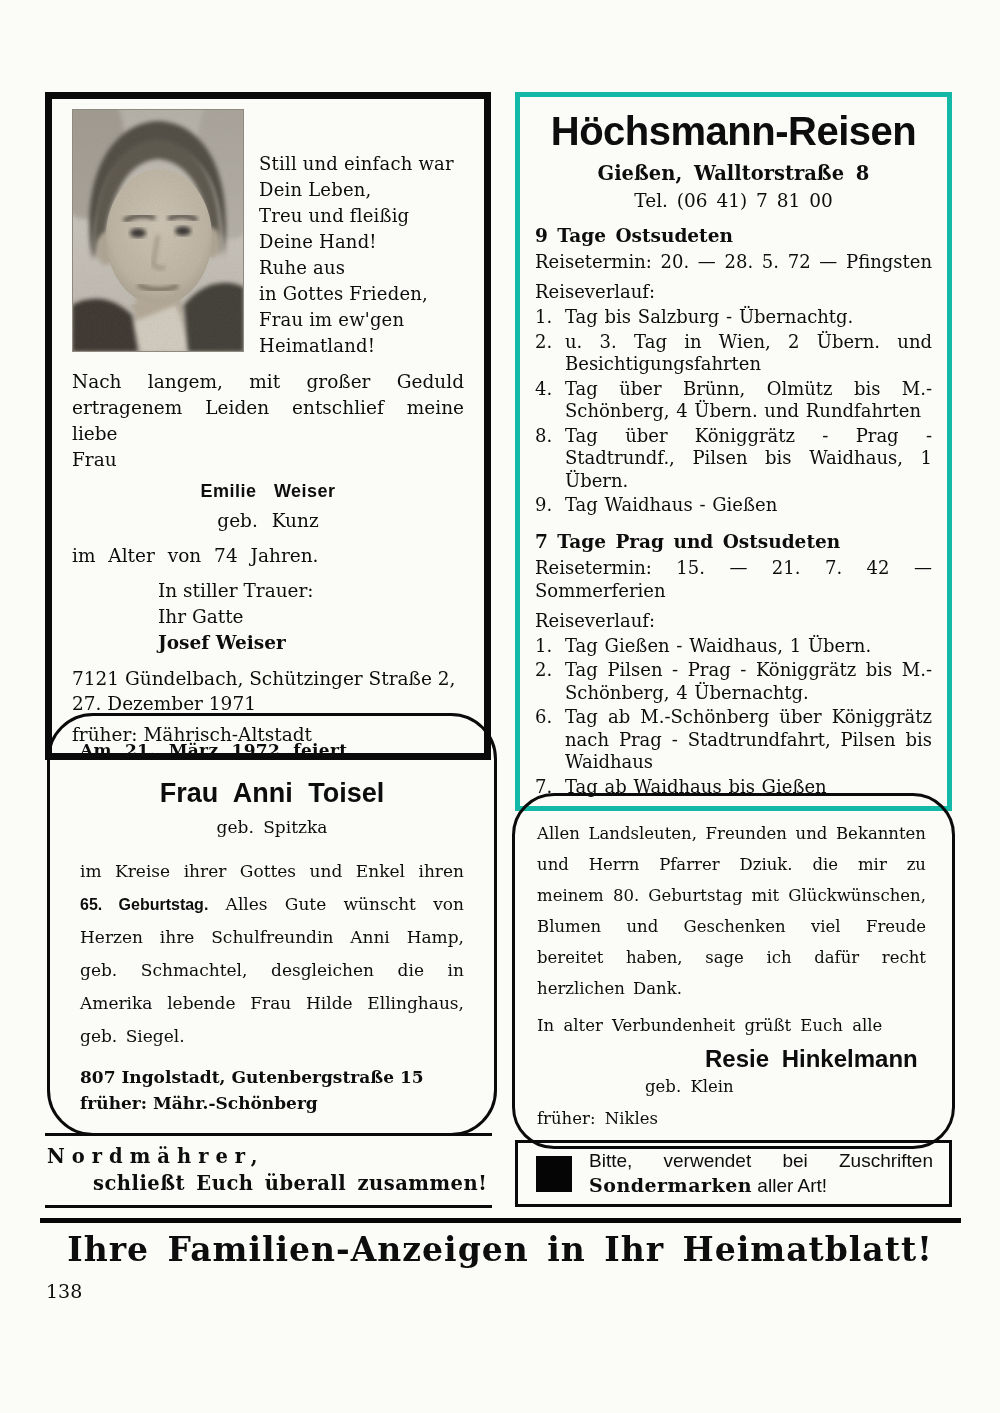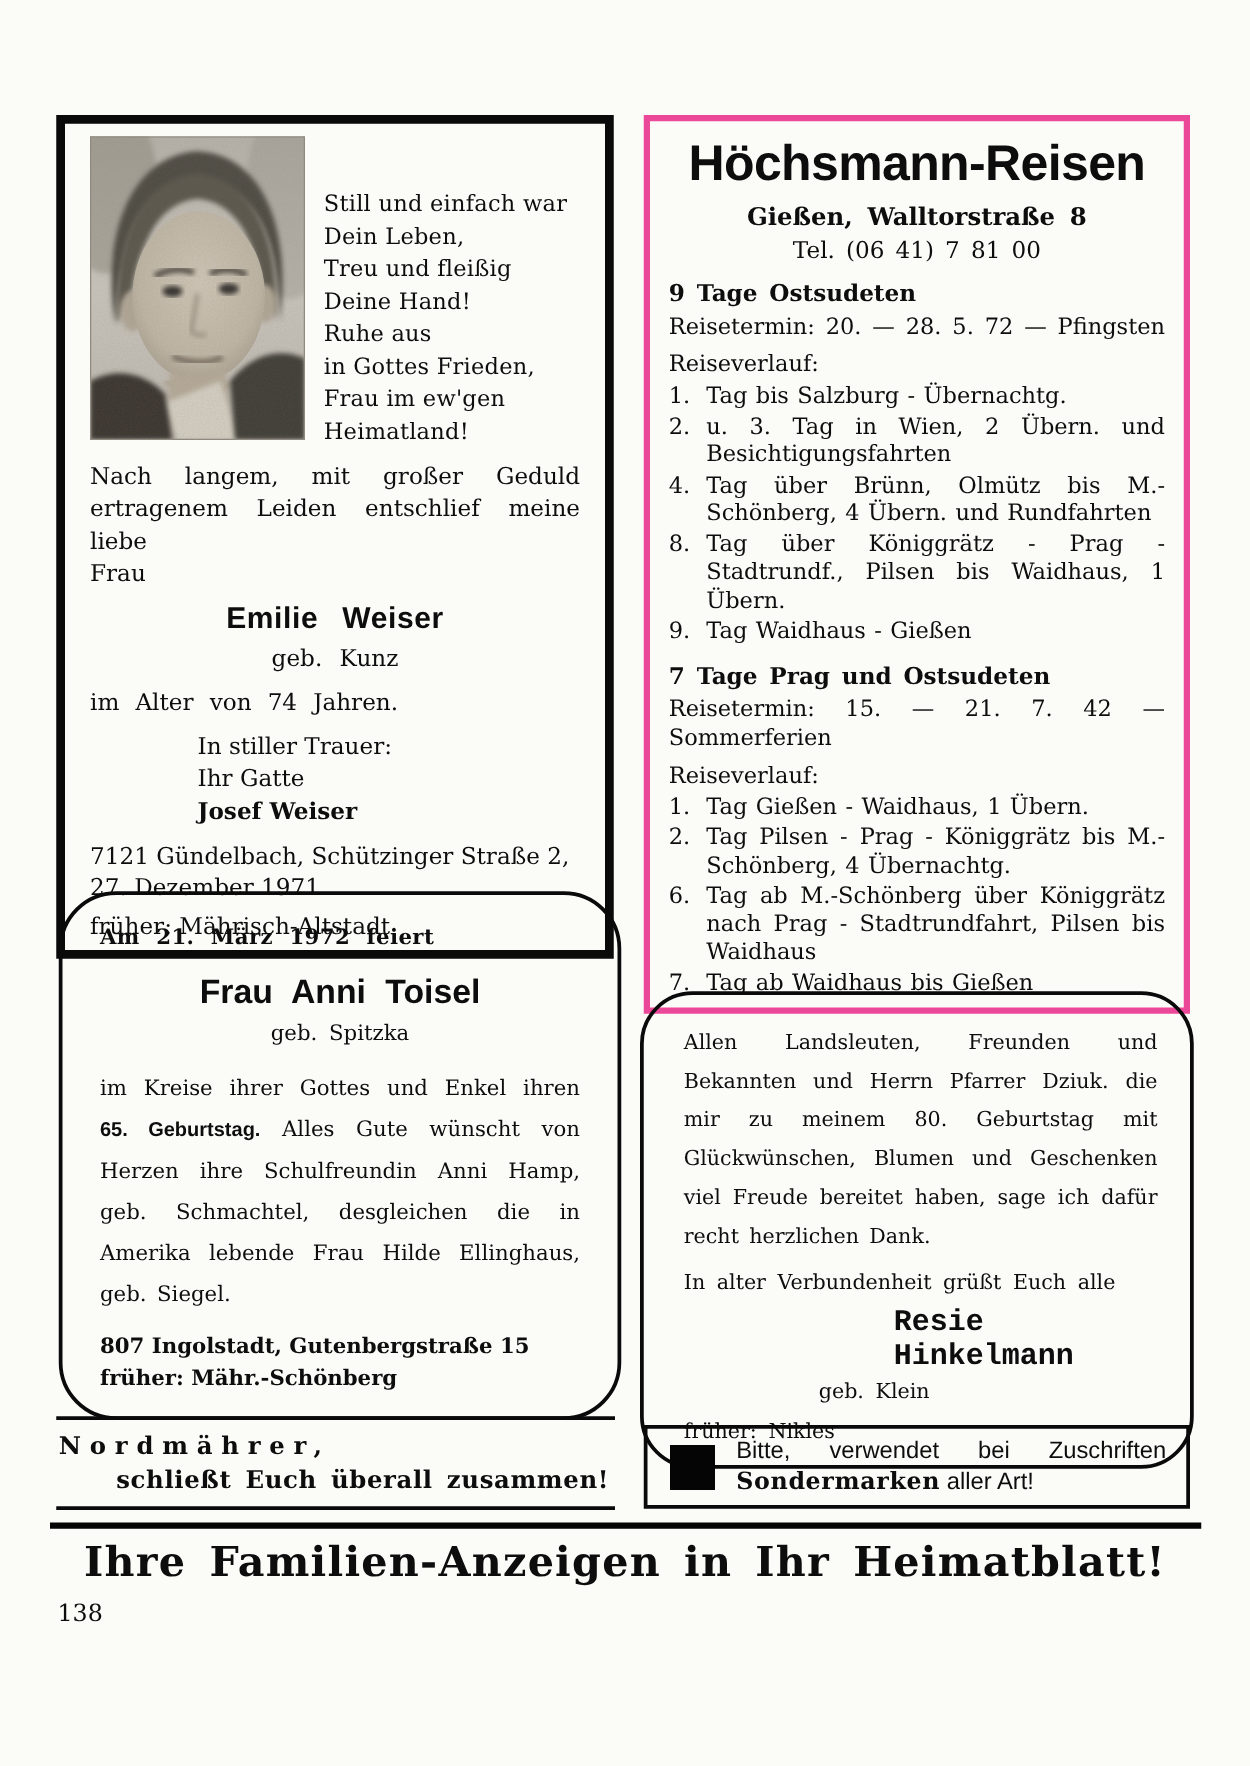--- a/index.html
+++ b/index.html
@@ -11,30 +11,30 @@
   .box{position:absolute;box-sizing:border-box;}
 
   
   #obituary{left:45px;top:92px;width:446px;min-height:604px;border:7px solid #0a0a0a;padding:10px 20px 8px 20px;}
   .ob-top{display:flex;gap:15px;}
   .photo-frame{width:172px;height:243px;flex:none;}
   .photo-frame svg{display:block;width:100%;height:100%;}
   .poem{margin-top:42px;font-size:18px;line-height:26px;letter-spacing:.2px;}
   .ob-intro{margin:10px 0 0 0;font-size:18.5px;line-height:26px;text-align:justify;word-spacing:3px;}
   .ob-intro-tail{font-size:18.5px;line-height:26px;}
-  .ob-name{margin-top:8px;text-align:center;font-family:"Liberation Sans",sans-serif;font-weight:bold;font-size:24px;word-spacing:12px;letter-spacing:.5px;}
+  .ob-name{margin-top:8px;text-align:center;font-family:"Liberation Sans",sans-serif;font-weight:bold;font-size:18px;word-spacing:12px;letter-spacing:.5px;}
   .ob-nee{margin-top:8px;text-align:center;font-size:18.5px;word-spacing:8px;}
   .ob-age{margin-top:14px;font-size:18.5px;word-spacing:7px;}
   .ob-mourn{margin:12px 0 0 86px;font-size:18.5px;line-height:26px;}
   .ob-mourn-name{font-weight:bold;}
   .ob-addr{margin-top:10px;font-size:18.5px;line-height:25px;}
   .ob-former{margin-top:8px;font-size:18.5px;}
 
   
-  #travel{left:515px;top:92px;width:437px;min-height:685px;border:5px solid #ec4899;padding:8px 15px 8px 15px;}
+  #travel{left:515px;top:92px;width:437px;min-height:685px;border:5px solid #14b8a6;padding:8px 15px 8px 15px;}
   .tr-title{text-align:center;font-family:"Liberation Sans",sans-serif;font-weight:bold;font-size:40px;letter-spacing:-.5px;margin-top:4px;}
   .tr-addr{text-align:center;font-weight:bold;font-size:19.5px;margin-top:8px;word-spacing:5px;}
   .tr-phone{text-align:center;font-size:18.5px;margin-top:5px;word-spacing:3px;}
   .tour-head{font-weight:bold;font-size:18.5px;margin-top:14px;word-spacing:3px;}
   .tour-dates{font-size:18px;line-height:23px;margin-top:4px;text-align:justify;word-spacing:2px;}
   .spread{text-align-last:justify;}
   .tour-rl{font-size:18px;margin-top:8px;}
   .itin{margin-top:4px;}
   .itin-row{display:flex;font-size:18px;line-height:22.5px;margin-top:2px;}
   .itin-num{width:30px;flex:none;}
@@ -44,24 +44,24 @@
   .curly{border:3px solid #0a0a0a;border-radius:46px;}
   #birthday{left:47px;top:713px;width:450px;min-height:390px;padding:24px 30px 20px 30px;}
   .bd-intro{font-size:17px;font-weight:600;word-spacing:7px;letter-spacing:.3px;}
   .bd-name{text-align:center;font-family:"Liberation Sans",sans-serif;font-weight:bold;font-size:27px;margin-top:18px;word-spacing:8px;}
   .bd-nee{text-align:center;font-size:17px;margin-top:8px;word-spacing:4px;}
   .bd-body{margin-top:18px;font-size:17px;line-height:33px;text-align:justify;word-spacing:3px;}
   .bd-bold{font-weight:bold;font-family:"Liberation Sans",sans-serif;font-size:16px;}
   .bd-addr{margin-top:14px;font-weight:600;font-size:17px;}
   .bd-former{margin-top:6px;font-weight:600;font-size:17px;}
 
-  #thanks{left:512px;top:793px;width:443px;min-height:330px;border-radius:42px;padding:22px 26px 18px 32px;}
+  #thanks{left:512px;top:793px;width:443px;min-height:330px;border-radius:42px;padding:22px 26px 18px 22px;}
   .th-body{font-size:16.5px;line-height:31px;text-align:justify;word-spacing:3px;}
   .th-close{margin-top:12px;font-size:16.5px;word-spacing:4px;}
-  .th-name{margin:10px 0 0 168px;font-family:Liberation Mono, monospace;font-weight:bold;font-size:24px;word-spacing:6px;}
+  .th-name{margin:10px 0 0 168px;font-family:Liberation Sans, sans-serif;font-weight:bold;font-size:24px;word-spacing:6px;}
   .th-nee{margin:4px 0 0 108px;font-size:16.5px;word-spacing:4px;}
   .th-former{margin-top:13px;font-size:16.5px;word-spacing:4px;}
 
   
   #slogan{left:45px;top:1133px;width:447px;border-top:3px solid #0a0a0a;border-bottom:3px solid #0a0a0a;padding:9px 0 10px 2px;}
   .sl-1{font-weight:bold;font-size:19.5px;letter-spacing:7px;}
   .sl-2{font-weight:bold;font-size:19.5px;margin:4px 0 0 46px;word-spacing:4px;letter-spacing:.5px;}
 
   
   #stamps{left:515px;top:1140px;width:437px;height:67px;border:3px solid #0a0a0a;display:flex;align-items:center;gap:17px;padding:0 16px 0 18px;}

